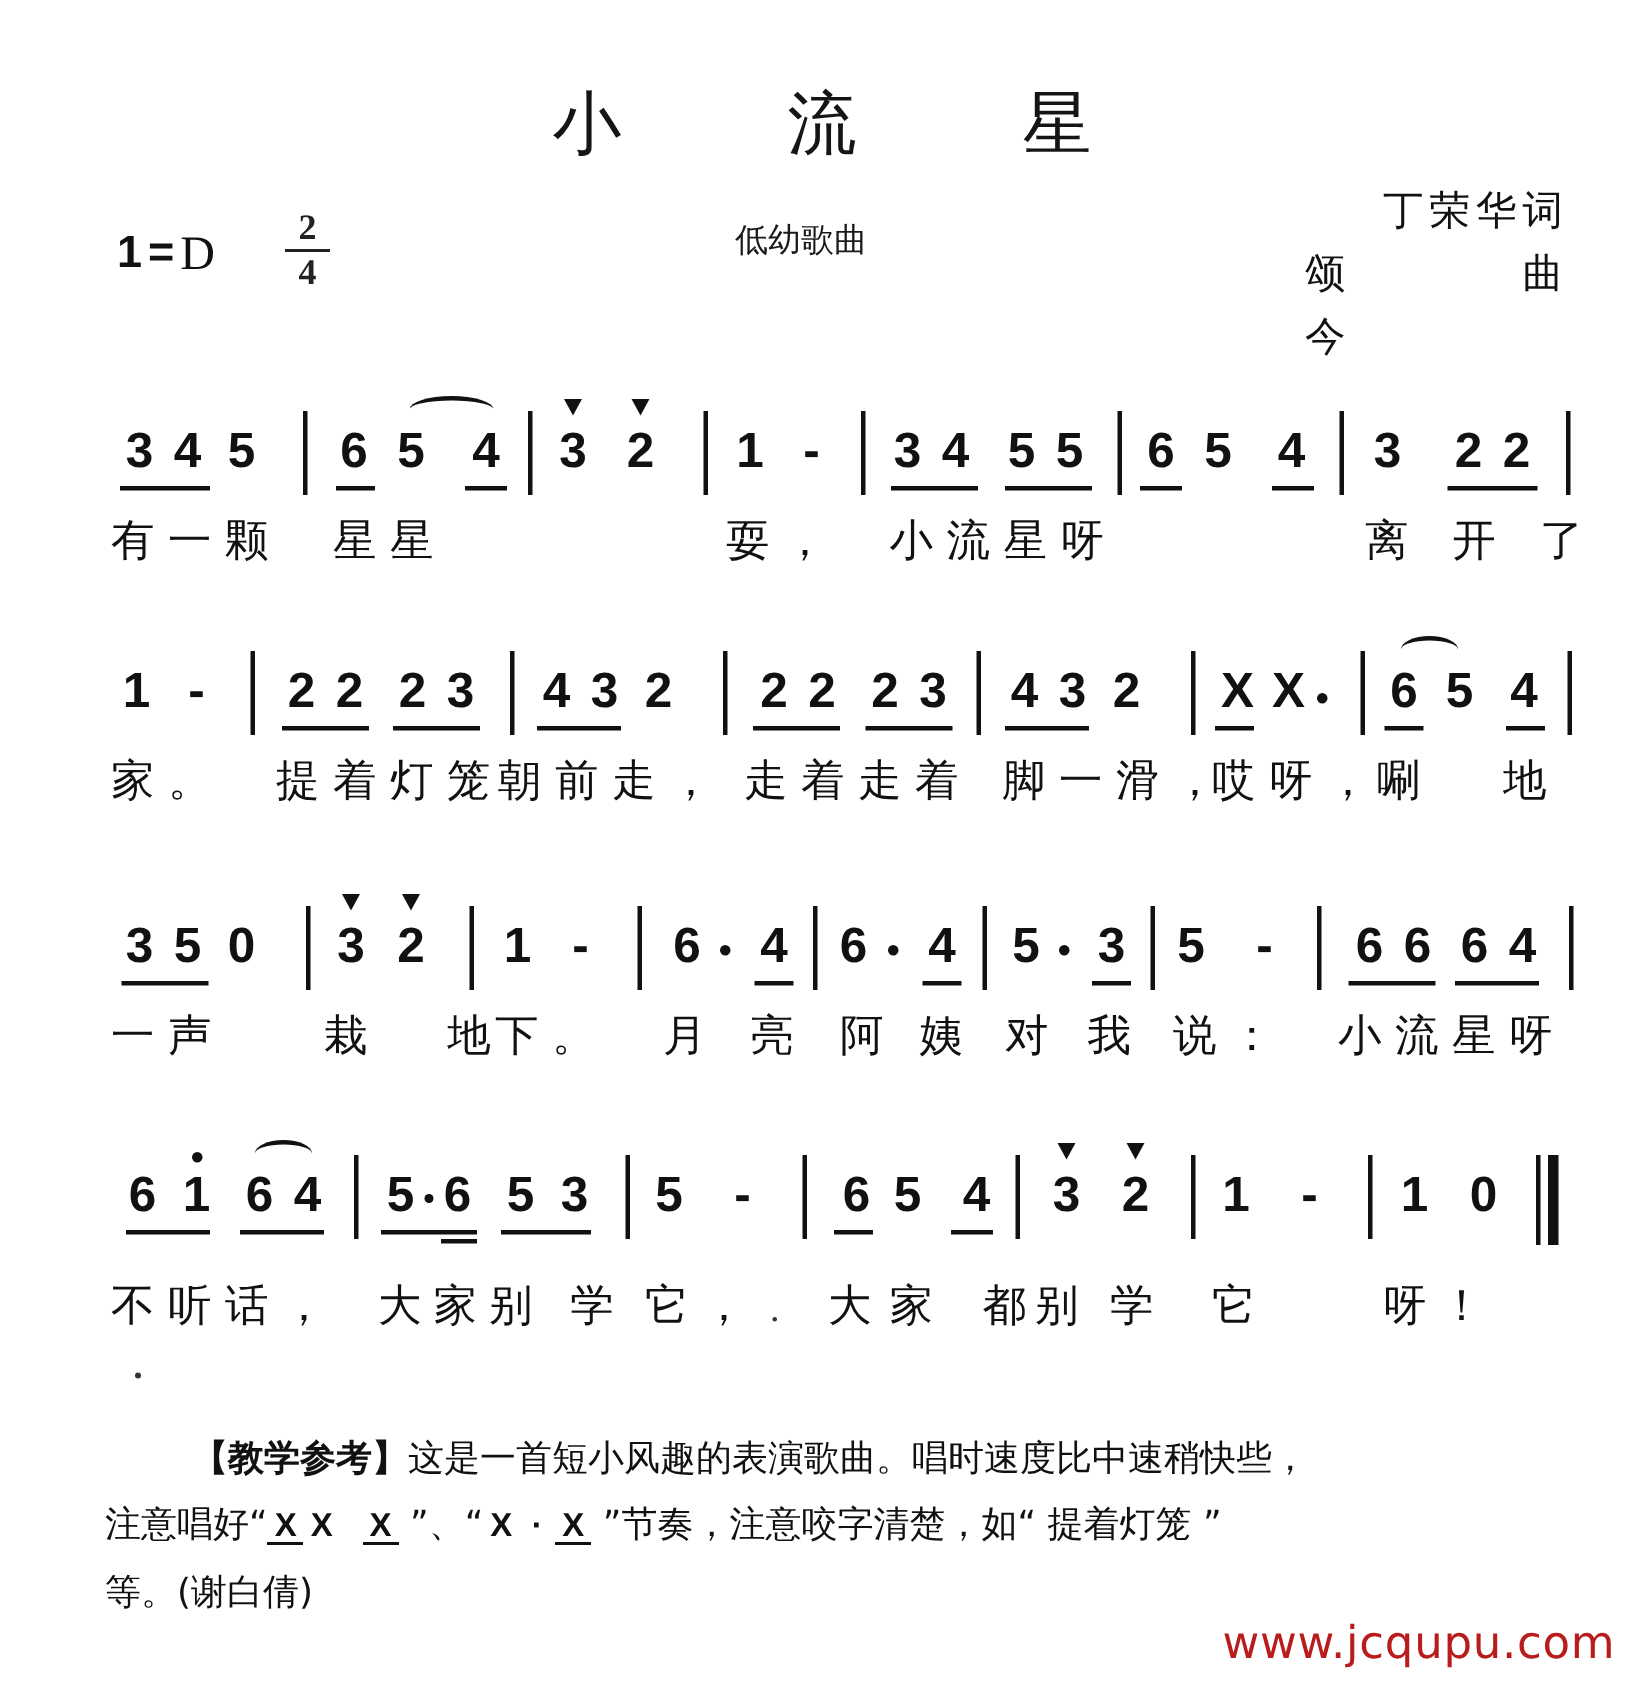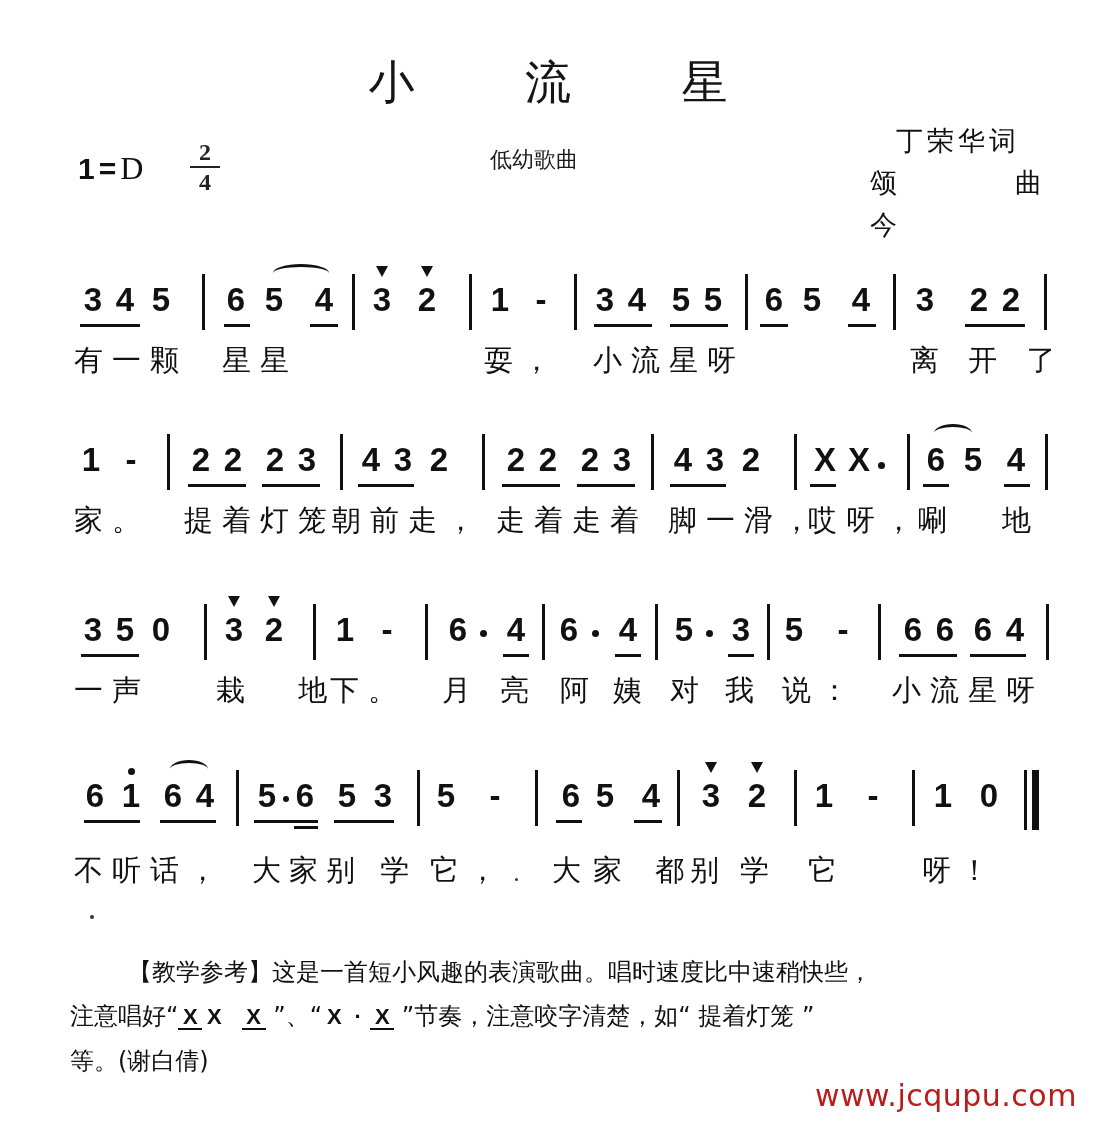--- a/index.html
+++ b/index.html
@@ -15,21 +15,21 @@
   .key .eq { font-weight: bold; margin: 0 4px; }
   .key .note-name { font-family: "Liberation Serif", serif; font-weight: normal; font-size: 32px; }
   .timesig { position: absolute; left: 190px; top: 140px; width: 30px; text-align: center;
              font-family: "Liberation Serif", serif; font-weight: bold; font-size: 24px; line-height: 24px; color: #222; }
   .timesig .bar { height: 2px; background: #222; margin: 2px 0; }
 
   .genre { position: absolute; left: 490px; top: 145px; font-size: 22px; color: #1a1a1a; }
 
   .credits { position: absolute; left: 870px; top: 120px; font-family: "DejaVu Serif", serif; font-size: 27px;
              line-height: 42px; color: #111; }
-  .credits .line { display: flex; justify-content: center; width: 172px; }
+  .credits .line { display: flex; justify-content: flex-end; width: 172px; }
 
   .row { position: absolute; left: 0; width: 1100px; height: 140px; }
   .notes-line { position: absolute; top: 0; left: 0; width: 1100px; height: 70px; }
   .lyrics-line { position: absolute; top: 78px; left: 0; width: 1100px; height: 40px; }
 
   .n { position: absolute; font-family: "Liberation Sans", sans-serif; font-weight: bold; font-size: 33px;
        color: #111; top: 18px; width: 22px; text-align: center; line-height: 40px; }
   .ul { position: absolute; height: 3px; background: #111; top: 62px; }
   .ul2 { position: absolute; height: 3px; background: #111; top: 68px; }
   .barline { position: absolute; width: 3px; background: #111; top: 12px; height: 56px; }
@@ -39,21 +39,21 @@
          border-right: 6px solid transparent; border-top: 11px solid #111; }
   .slur { position: absolute; top: 2px; height: 18px; border-top: 3px solid #111; border-radius: 50% 50% 0 0; }
   .hdot { position: absolute; width: 7px; height: 7px; border-radius: 50%; background: #111; }
   .updot { position: absolute; top: 10px; width: 7px; height: 7px; border-radius: 50%; background: #111; }
 
   .ly { position: absolute; font-family: "DejaVu Sans", sans-serif; font-size: 29px; color: #111;
         letter-spacing: 9px; white-space: nowrap; line-height: 40px; }
 
   .notes-para { position: absolute; left: 70px; top: 950px; width: 990px; font-size: 24px; line-height: 44px;
                 color: #111; }
-  .notes-para .label { font-weight: normal; }
+  .notes-para .label { font-weight: bold; }
   .notes-para p { white-space: nowrap; }
   .rx { display: inline-block; font-family: "Liberation Sans", sans-serif; font-weight: bold; font-size: 22px;
         text-align: center; width: 24px; }
   .rx.u { border-bottom: 2px solid #111; line-height: 22px; }
 
   .watermark { position: absolute; left: 815px; top: 1078px; font-family: "DejaVu Sans", sans-serif;
                font-size: 30px; color: #b91c1c; letter-spacing: 0.5px; }
   .speck { position: absolute; width: 4px; height: 4px; background: #333; border-radius: 50%; }
 </style>
 </head>

